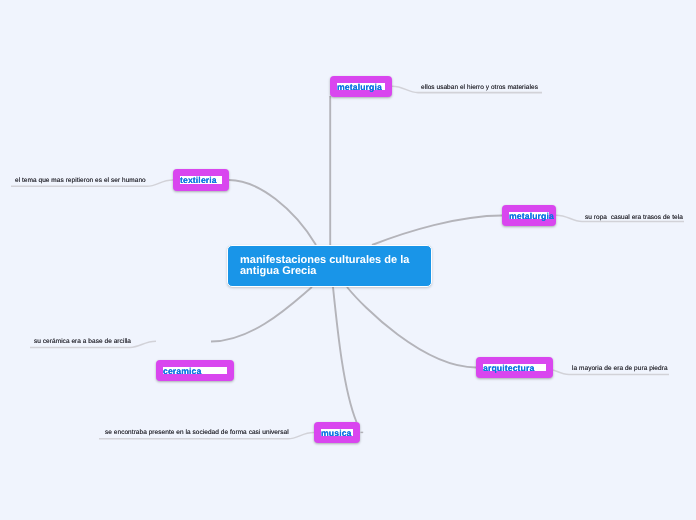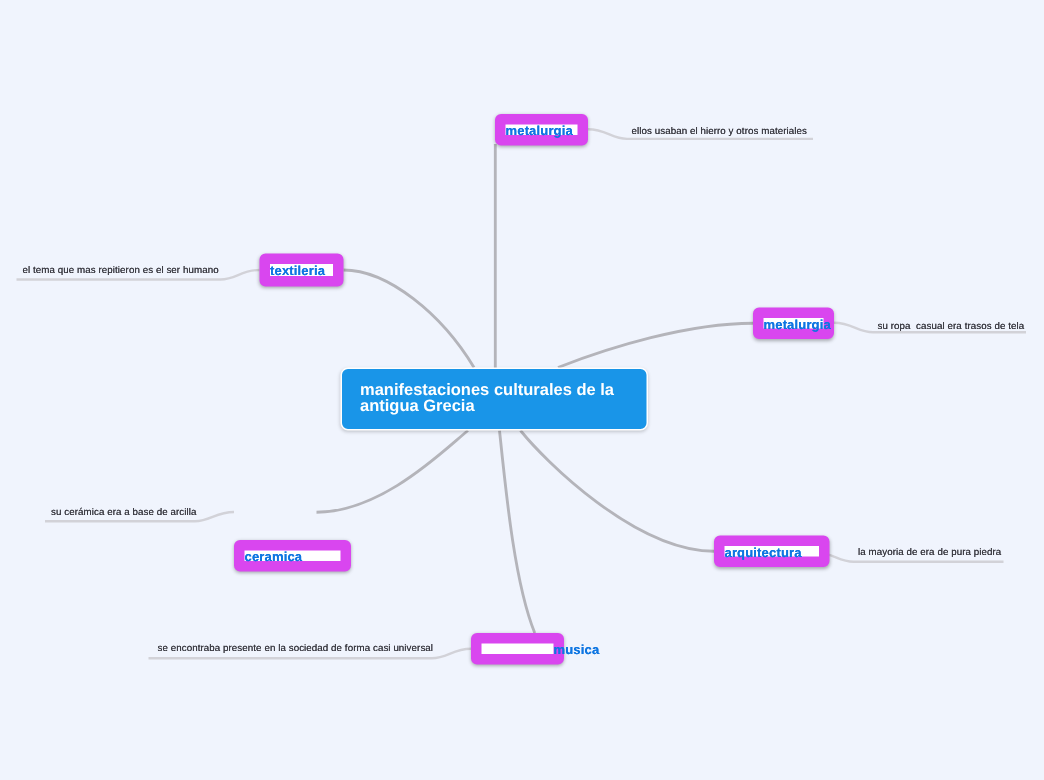--- a/index.html
+++ b/index.html
@@ -66,17 +66,17 @@
   <div class="node" style="left:156px;top:331px;width:78px;height:21px;margin-top:29px;">
     <span>ceramica</span>
   </div>
   <div class="leaf" style="left:34px;top:338px;"><span>su cerámica era a base de arcilla</span></div>
 
   <div class="node" style="left:476px;top:357px;width:77px;height:21px;">
     <span>arquitectura</span>
   </div>
   <div class="leaf" style="left:572px;top:365px;"><span>la mayoria de era de pura piedra</span></div>
 
-  <div class="node" style="left:314px;top:422px;width:46px;height:21px;padding-left:48px;">
+  <div class="node" style="left:314px;top:422px;width:46px;height:21px;">
     <span>musica</span>
   </div>
   <div class="leaf" style="left:105px;top:429px;"><span>se encontraba presente en la sociedad de forma casi universal</span></div>
 </div>
 
 </body></html>

